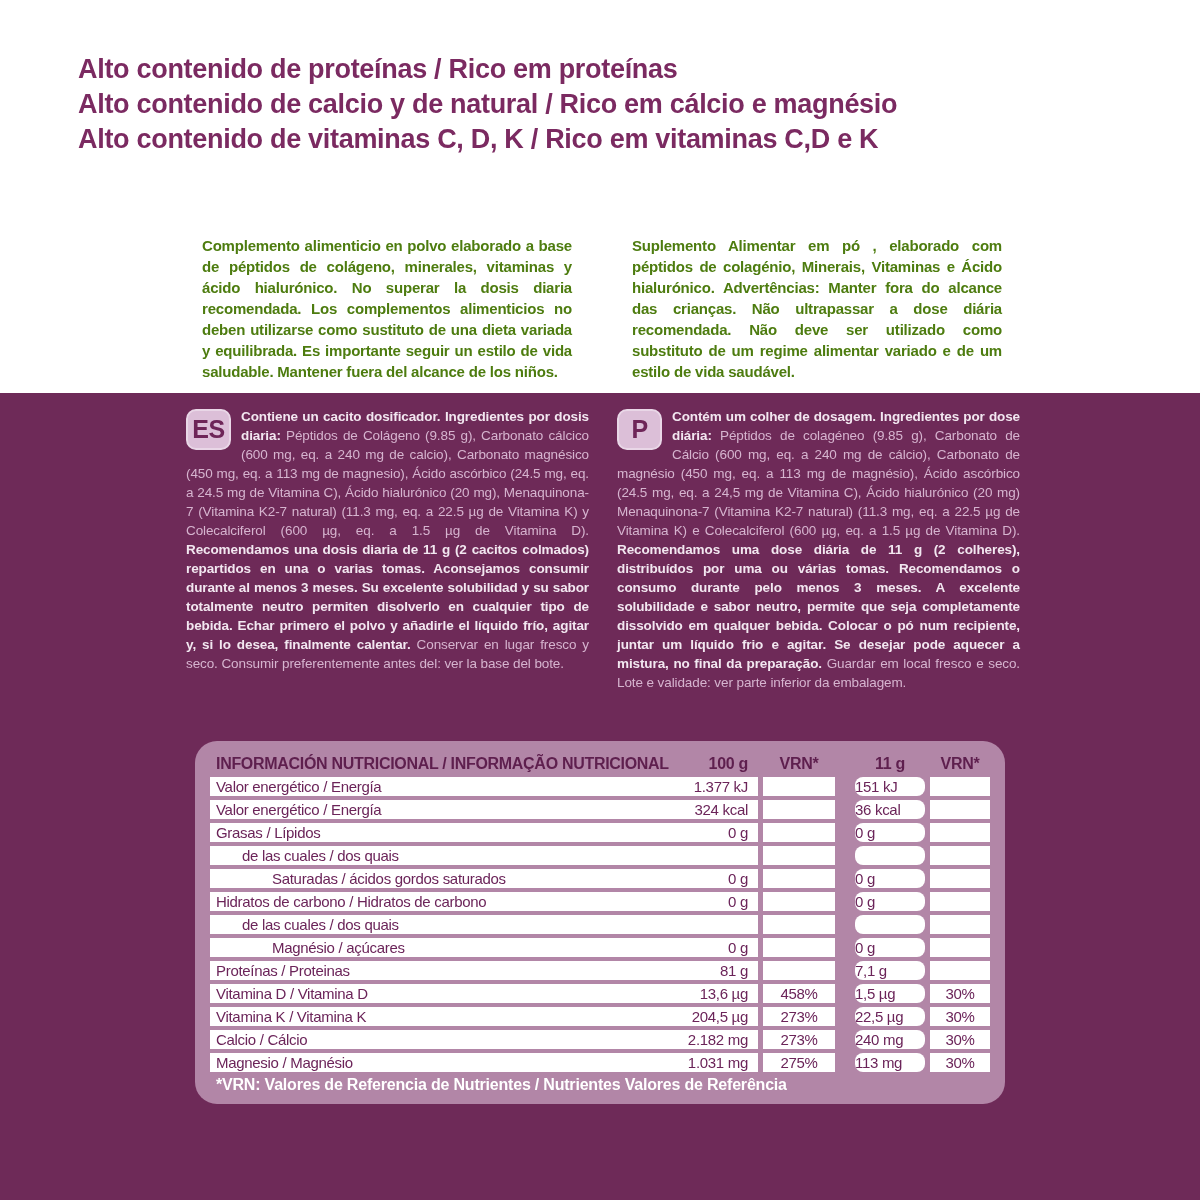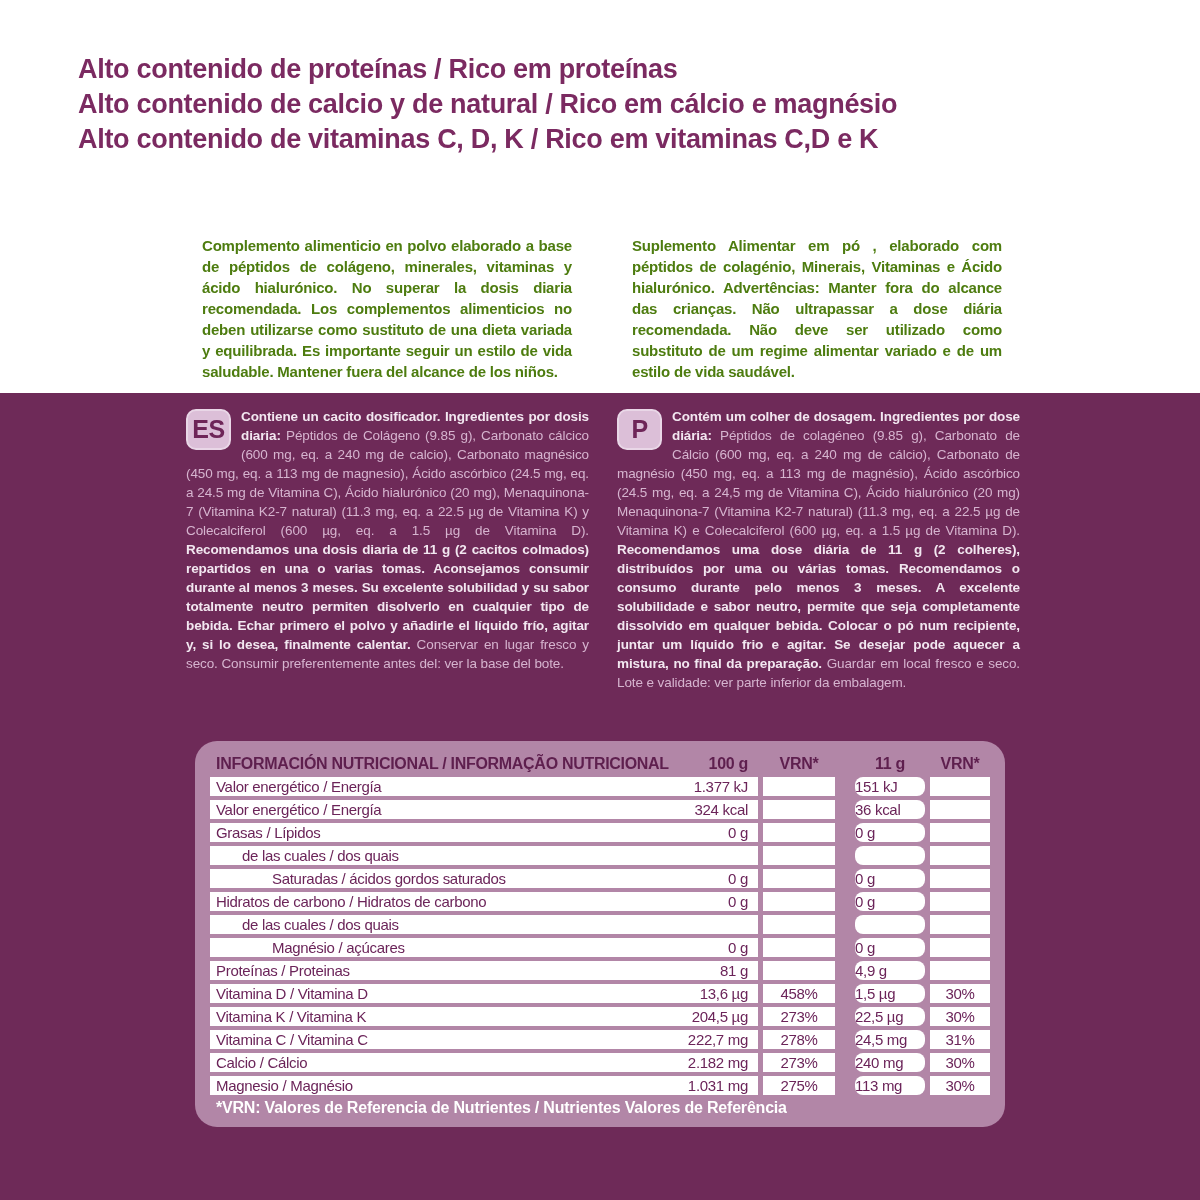--- a/index.html
+++ b/index.html
@@ -189,21 +189,21 @@
             <div class="cell pct"></div>
           </div>
           <div class="tgrid trow">
             <div class="cell main">
               <span class="">Proteínas / Proteinas</span>
               <span>81 g</span>
             </div>
             <div></div>
             <div class="cell pct"></div>
             <div></div>
-            <div class="cell num">4,9 g</div>
+            <div class="cell num">7,1 g</div>
             <div></div>
             <div class="cell pct"></div>
           </div>
           <div class="tgrid trow">
             <div class="cell main">
               <span class="">Vitamina D / Vitamina D</span>
               <span>13,6 µg</span>
             </div>
             <div></div>
             <div class="cell pct">458%</div>
@@ -219,32 +219,20 @@
             </div>
             <div></div>
             <div class="cell pct">273%</div>
             <div></div>
             <div class="cell num">22,5 µg</div>
             <div></div>
             <div class="cell pct">30%</div>
           </div>
           <div class="tgrid trow">
             <div class="cell main">
-              <span class="">Vitamina C / Vitamina C</span>
-              <span>222,7 mg</span>
-            </div>
-            <div></div>
-            <div class="cell pct">278%</div>
-            <div></div>
-            <div class="cell num">24,5 mg</div>
-            <div></div>
-            <div class="cell pct">31%</div>
-          </div>
-          <div class="tgrid trow">
-            <div class="cell main">
               <span class="">Calcio / Cálcio</span>
               <span>2.182 mg</span>
             </div>
             <div></div>
             <div class="cell pct">273%</div>
             <div></div>
             <div class="cell num">240 mg</div>
             <div></div>
             <div class="cell pct">30%</div>
           </div>

